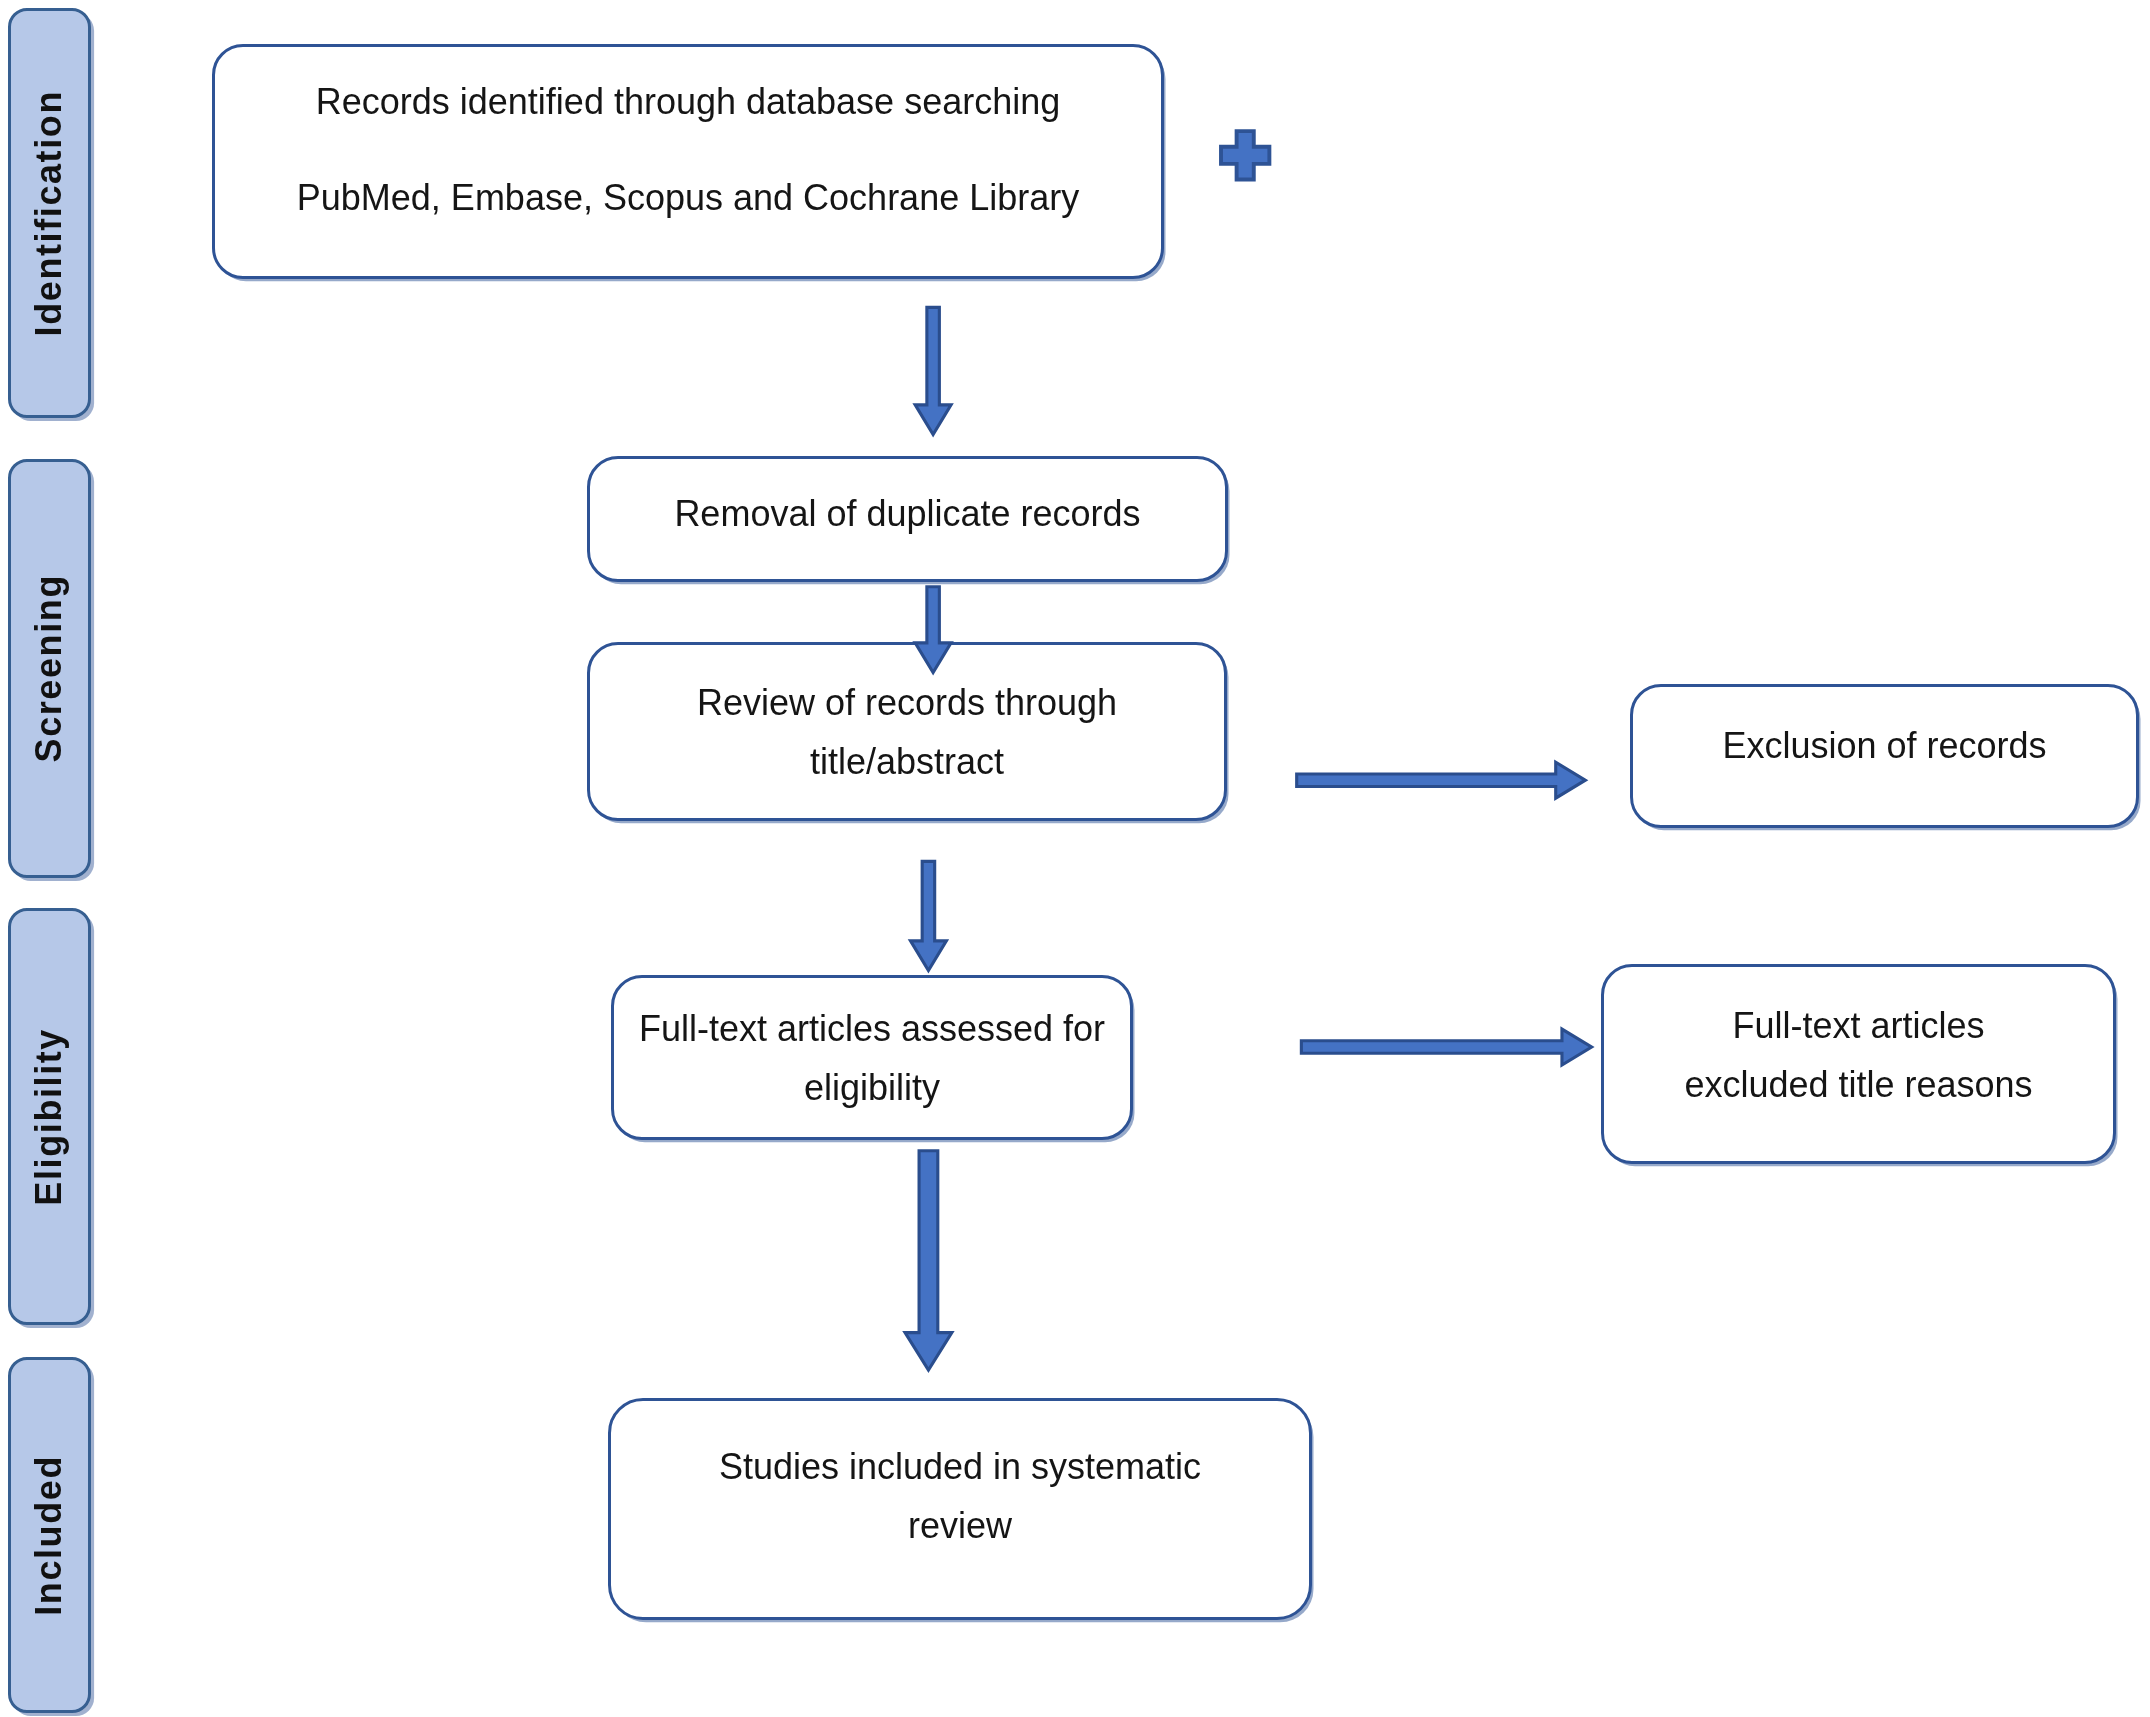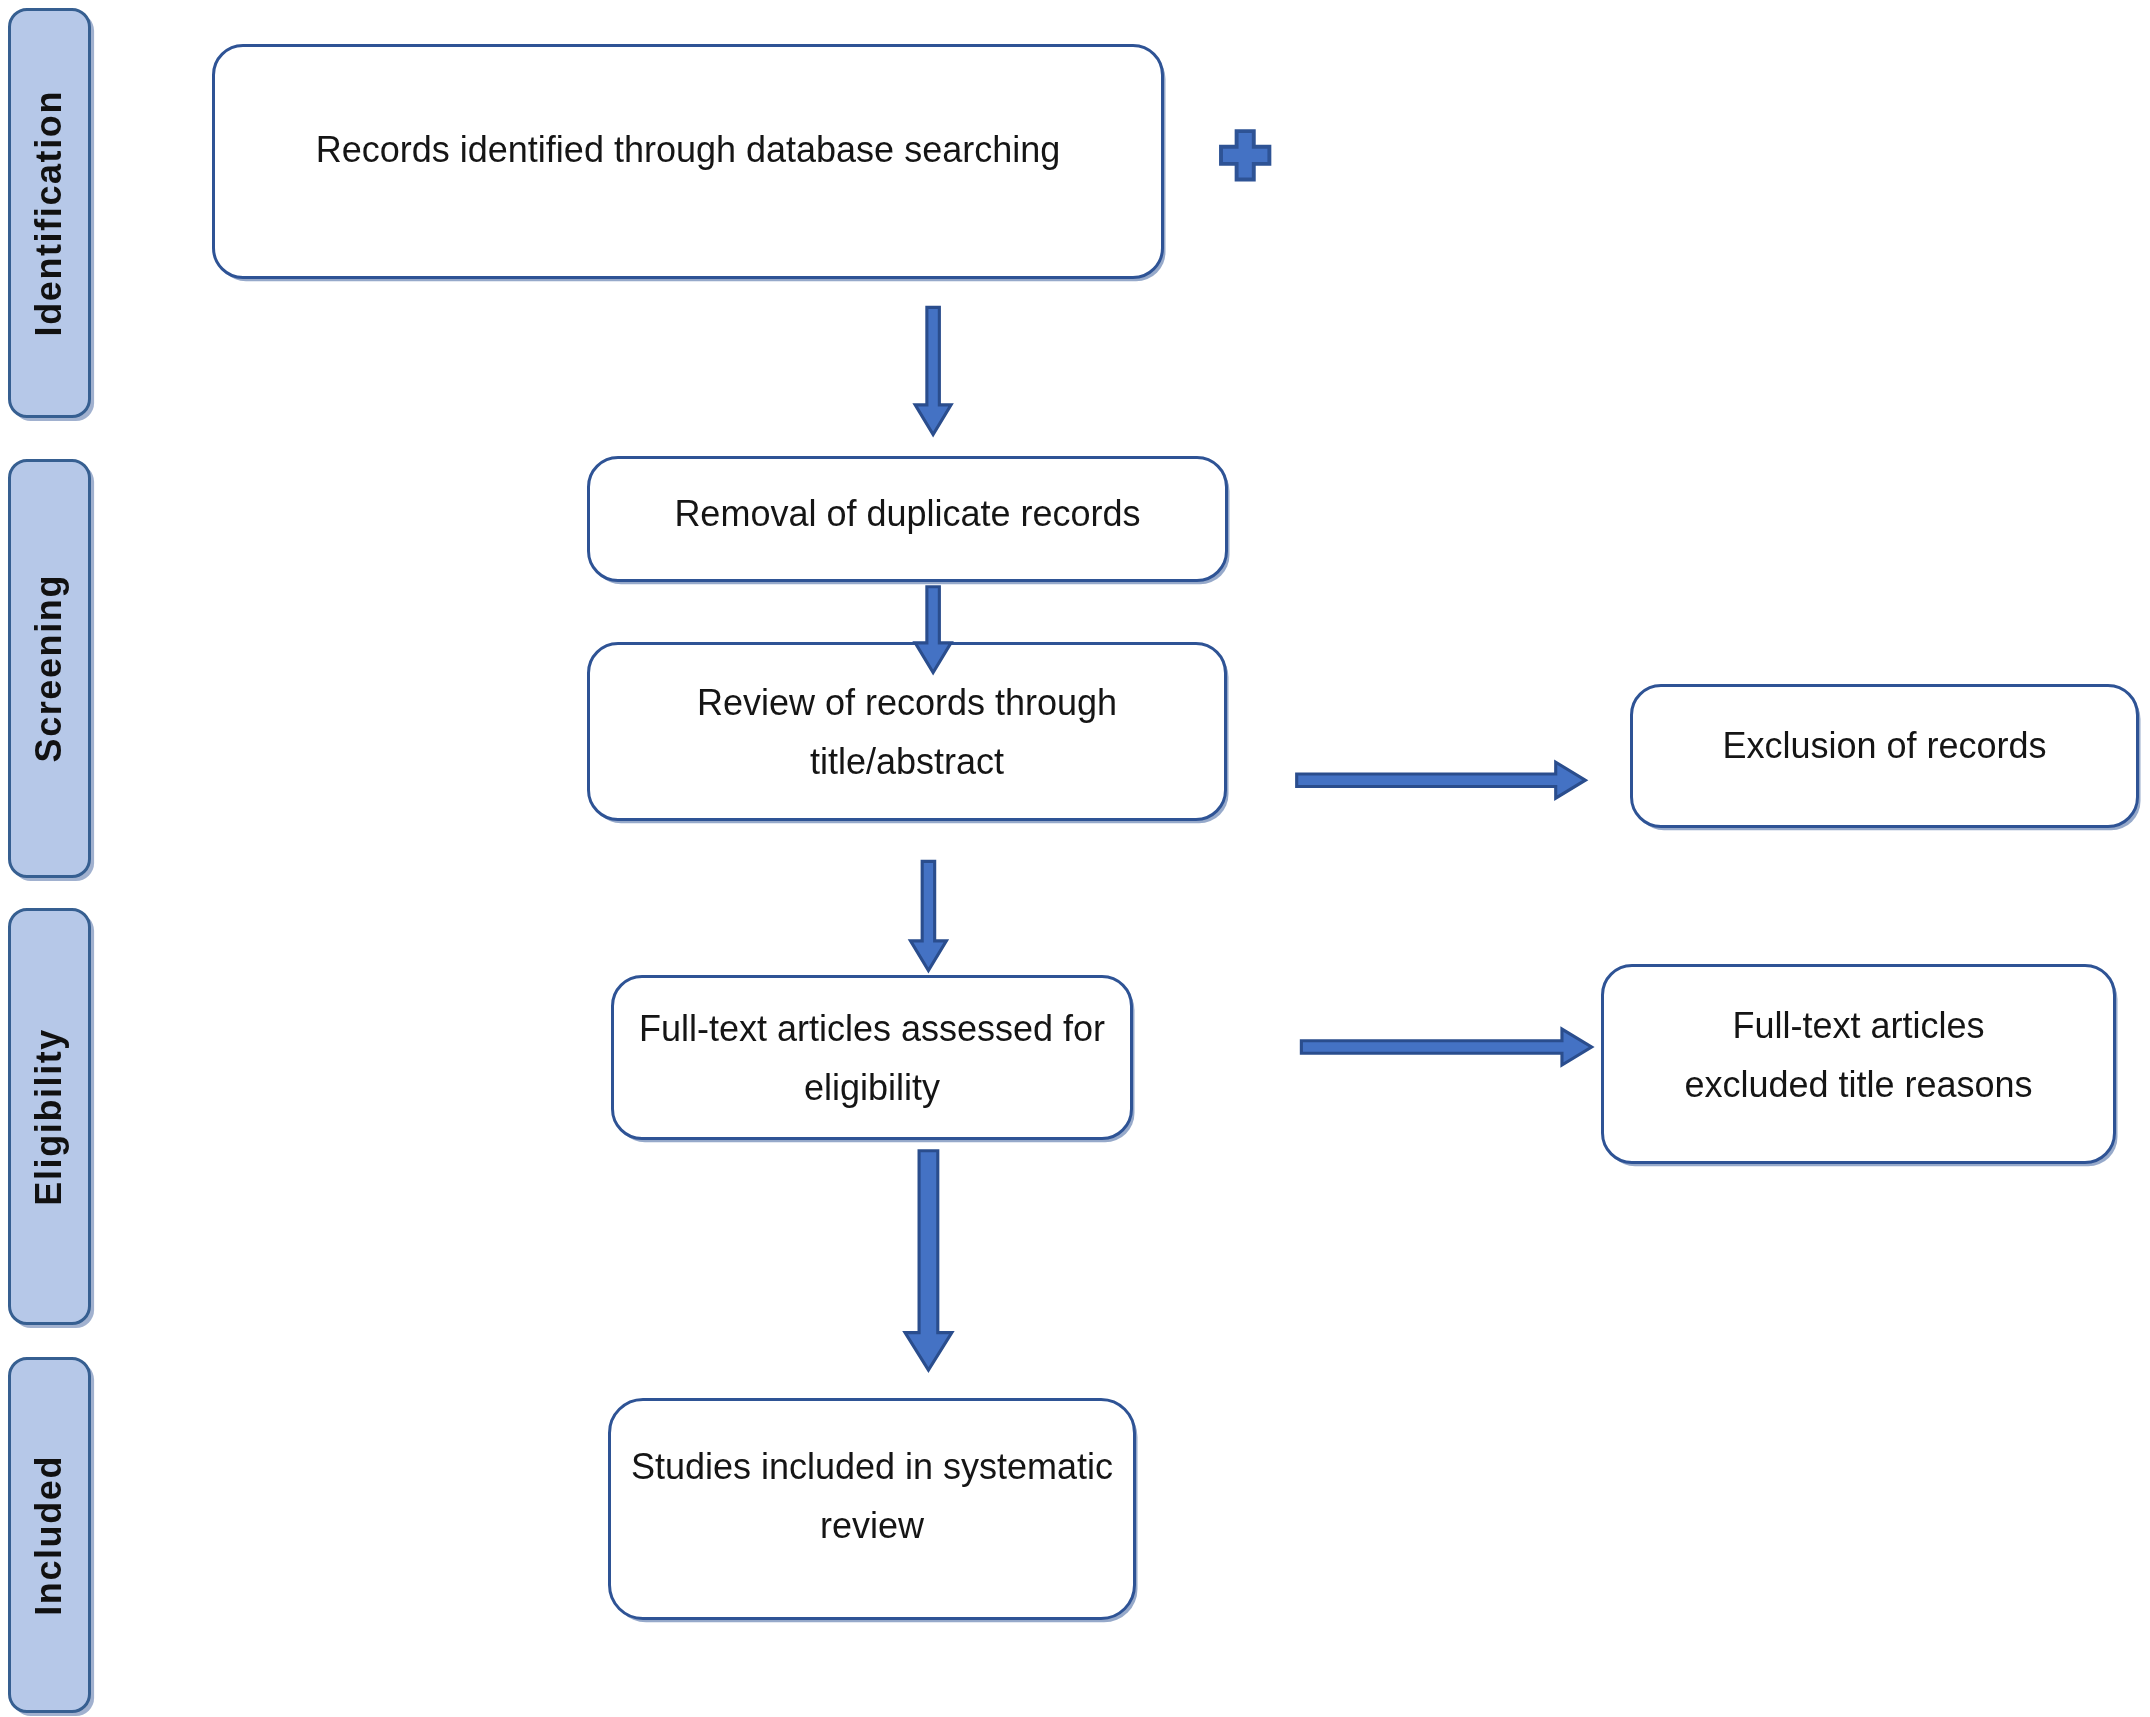--- a/index.html
+++ b/index.html
@@ -89,20 +89,21 @@
   </div>
   <div class="stage" style="top:908px;height:417px;">
     <span class="stage-label">Eligibility</span>
   </div>
   <div class="stage" style="top:1357px;height:356px;">
     <span class="stage-label">Included</span>
   </div>
 
   <div class="flowbox" style="left:212px; top:44px;  width:952px; height:235px; row-gap:51px; padding-bottom:23.4px;">
     <span class="line">Records identified through database searching</span>
+    <span class="line">PubMed, Embase, Scopus and Cochrane Library</span>
   </div>
 
 
   <div class="flowbox" style="left:587px; top:456px; width:641px; height:126px; padding-bottom:11px;">
     <span class="line">Removal of duplicate records</span>
   </div>
 
   <div class="flowbox" style="left:587px; top:642px; width:640px; height:179px; row-gap:14px;">
     <span class="line">Review of records through</span>
     <span class="line">title/abstract</span>
@@ -115,21 +116,21 @@
   <div class="flowbox" style="left:611px; top:975px; width:522px; height:165px; row-gap:14px;">
     <span class="line">Full-text articles assessed for</span>
     <span class="line">eligibility</span>
   </div>
 
   <div class="flowbox" style="left:1601px; top:964px; width:515px; height:200px; row-gap:14px; padding-bottom:19px;">
     <span class="line">Full-text articles</span>
     <span class="line">excluded title reasons</span>
   </div>
 
-  <div class="flowbox" style="left:608px; top:1398px; width:528px; height:222px; row-gap:14px; padding-bottom:26.5px; border-radius:35px;">
+  <div class="flowbox" style="left:608px; top:1398px; width:704px; height:222px; row-gap:14px; padding-bottom:26.5px; border-radius:35px;">
     <span class="line">Studies included in systematic</span>
     <span class="line">review</span>
   </div>
 
   <svg id="arrow-layer" width="2151" height="1718" viewBox="0 0 2757 2202">
     <polygon class="plus" points="1585,168 1607,168 1607,188 1627,188 1627,210 1607,210 1607,230 1585,230 1585,210 1565,210 1565,188 1585,188"></polygon>
     <polygon class="arrow" points="1188,394 1204,394 1204,519 1219,519 1196,557 1173,519 1188,519"></polygon>
     <polygon class="arrow" points="1188,752 1204,752 1204,824 1219,824 1196,862 1173,824 1188,824"></polygon>
     <polygon class="arrow" points="1662,992 1994,992 1994,977 2032,1000 1994,1023 1994,1008 1662,1008"></polygon>
     <polygon class="arrow" points="1182,1104 1198,1104 1198,1206 1213,1206 1190,1244 1167,1206 1182,1206"></polygon>

